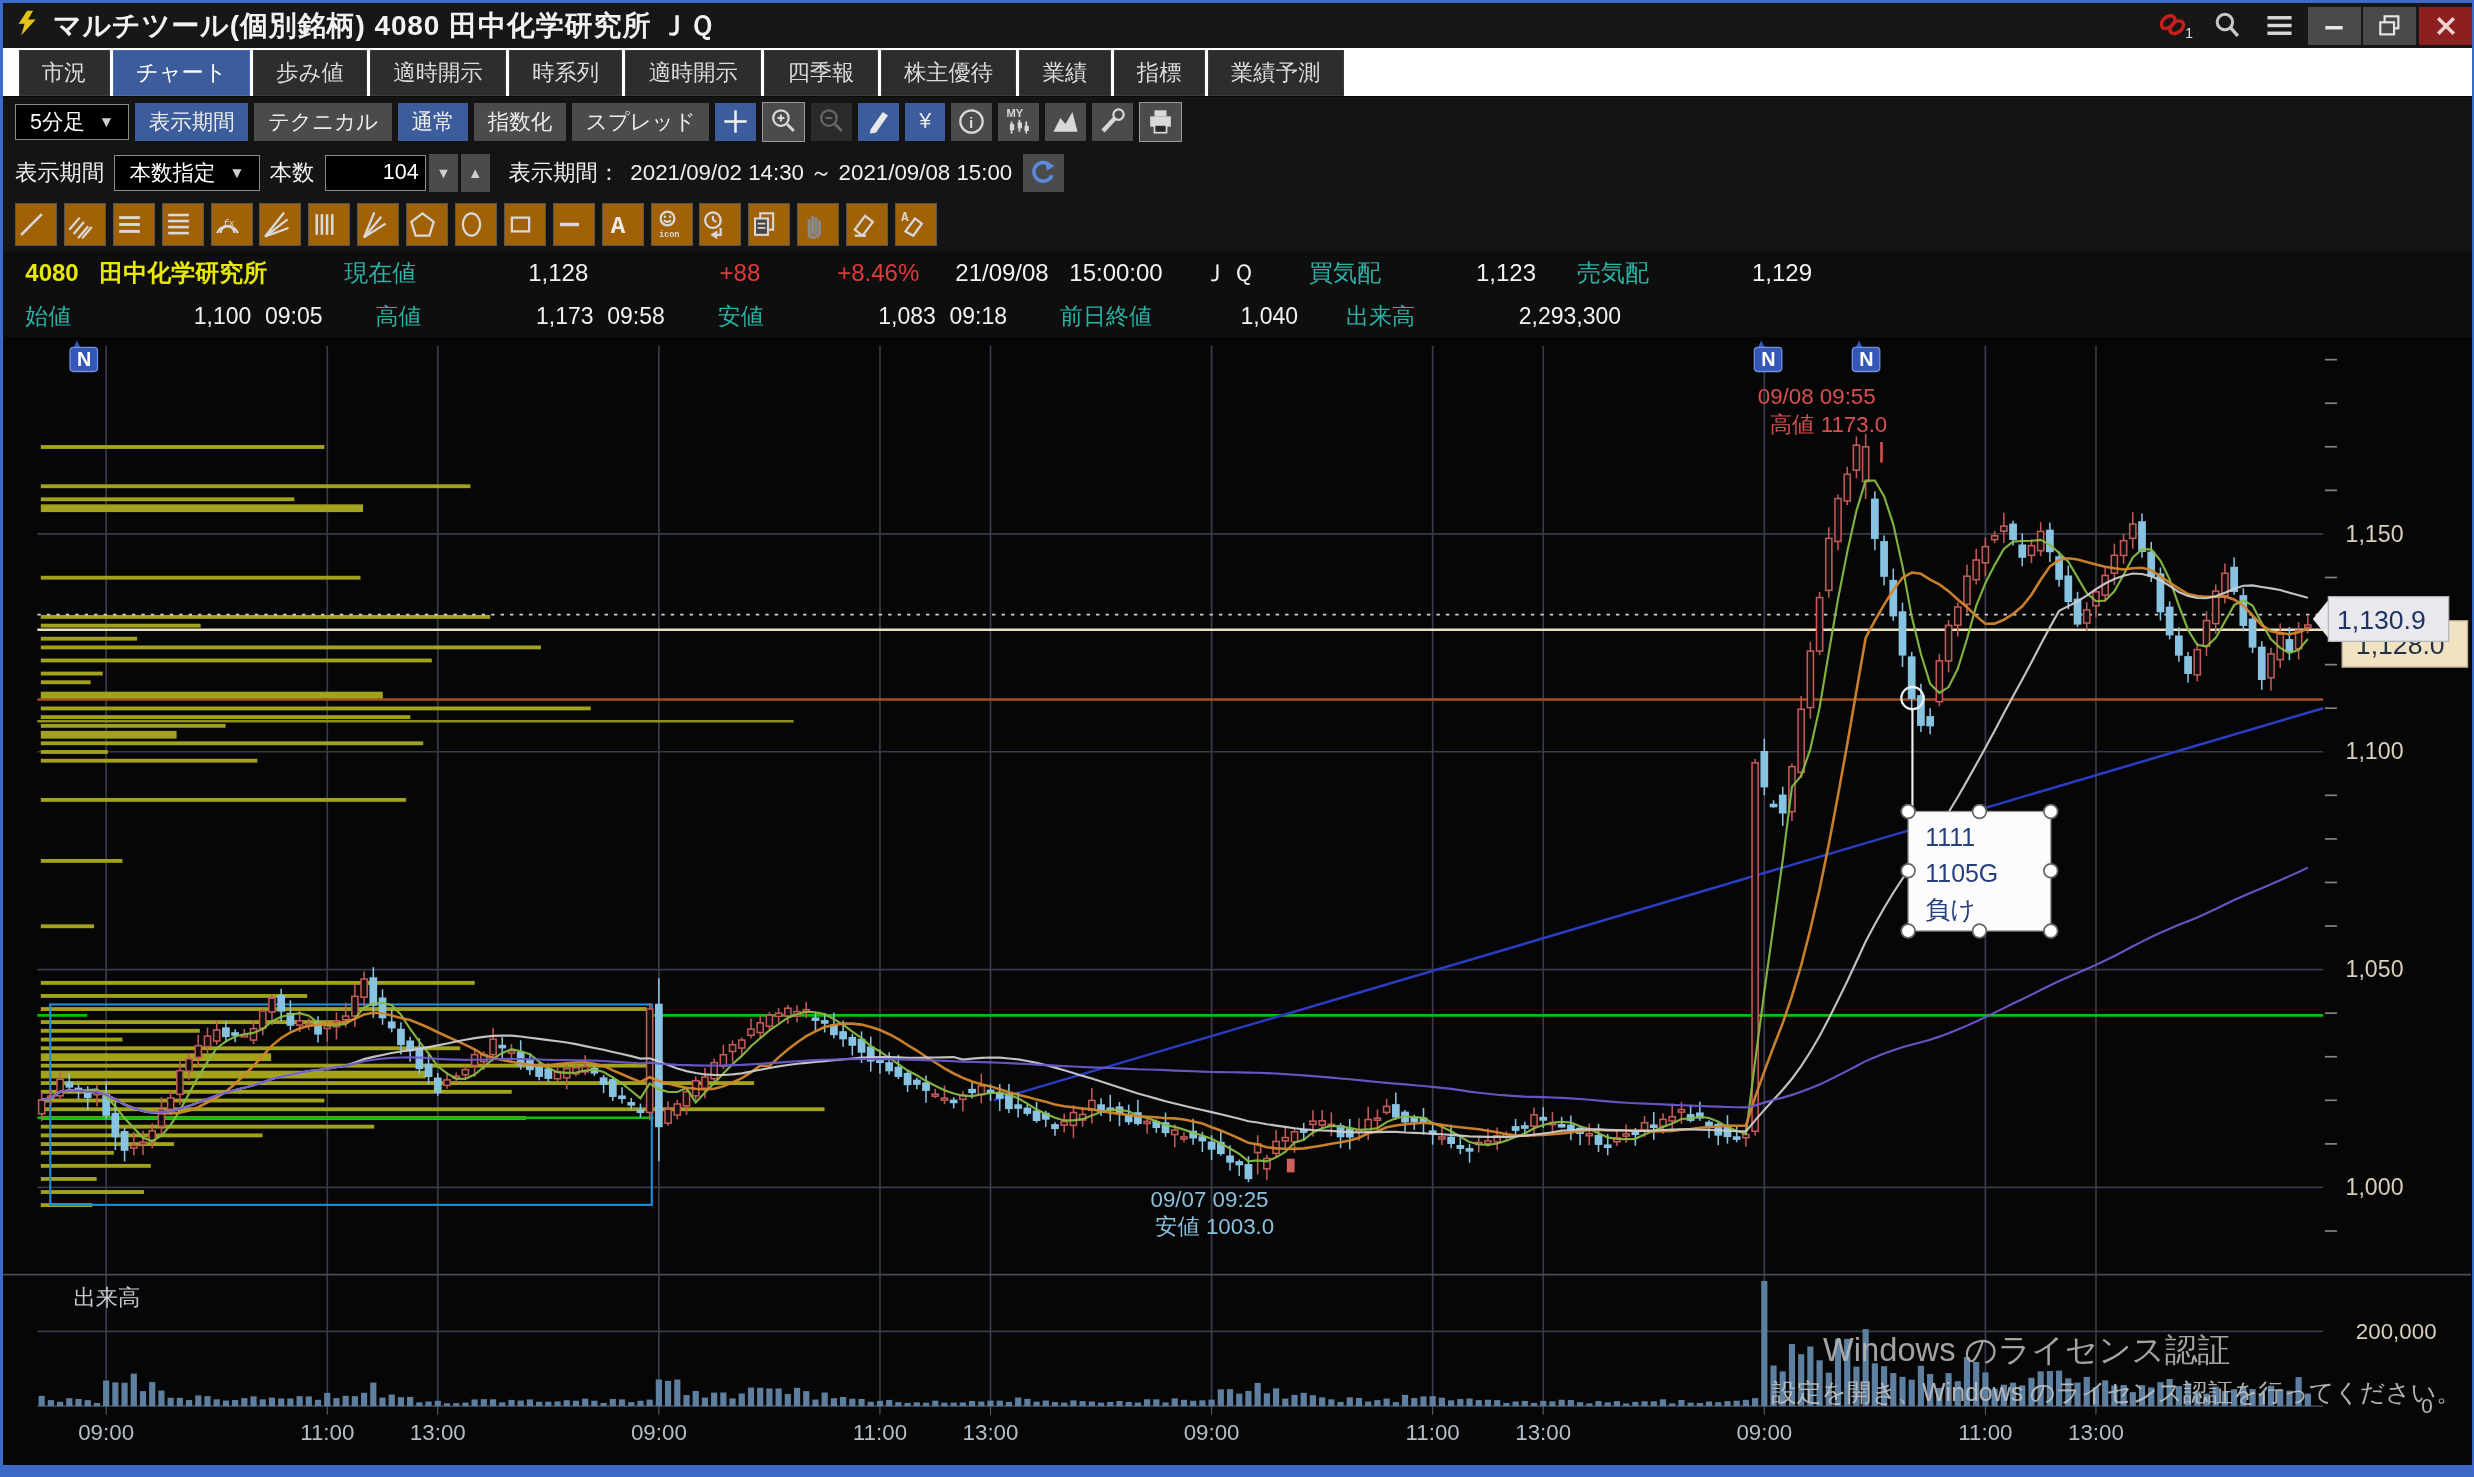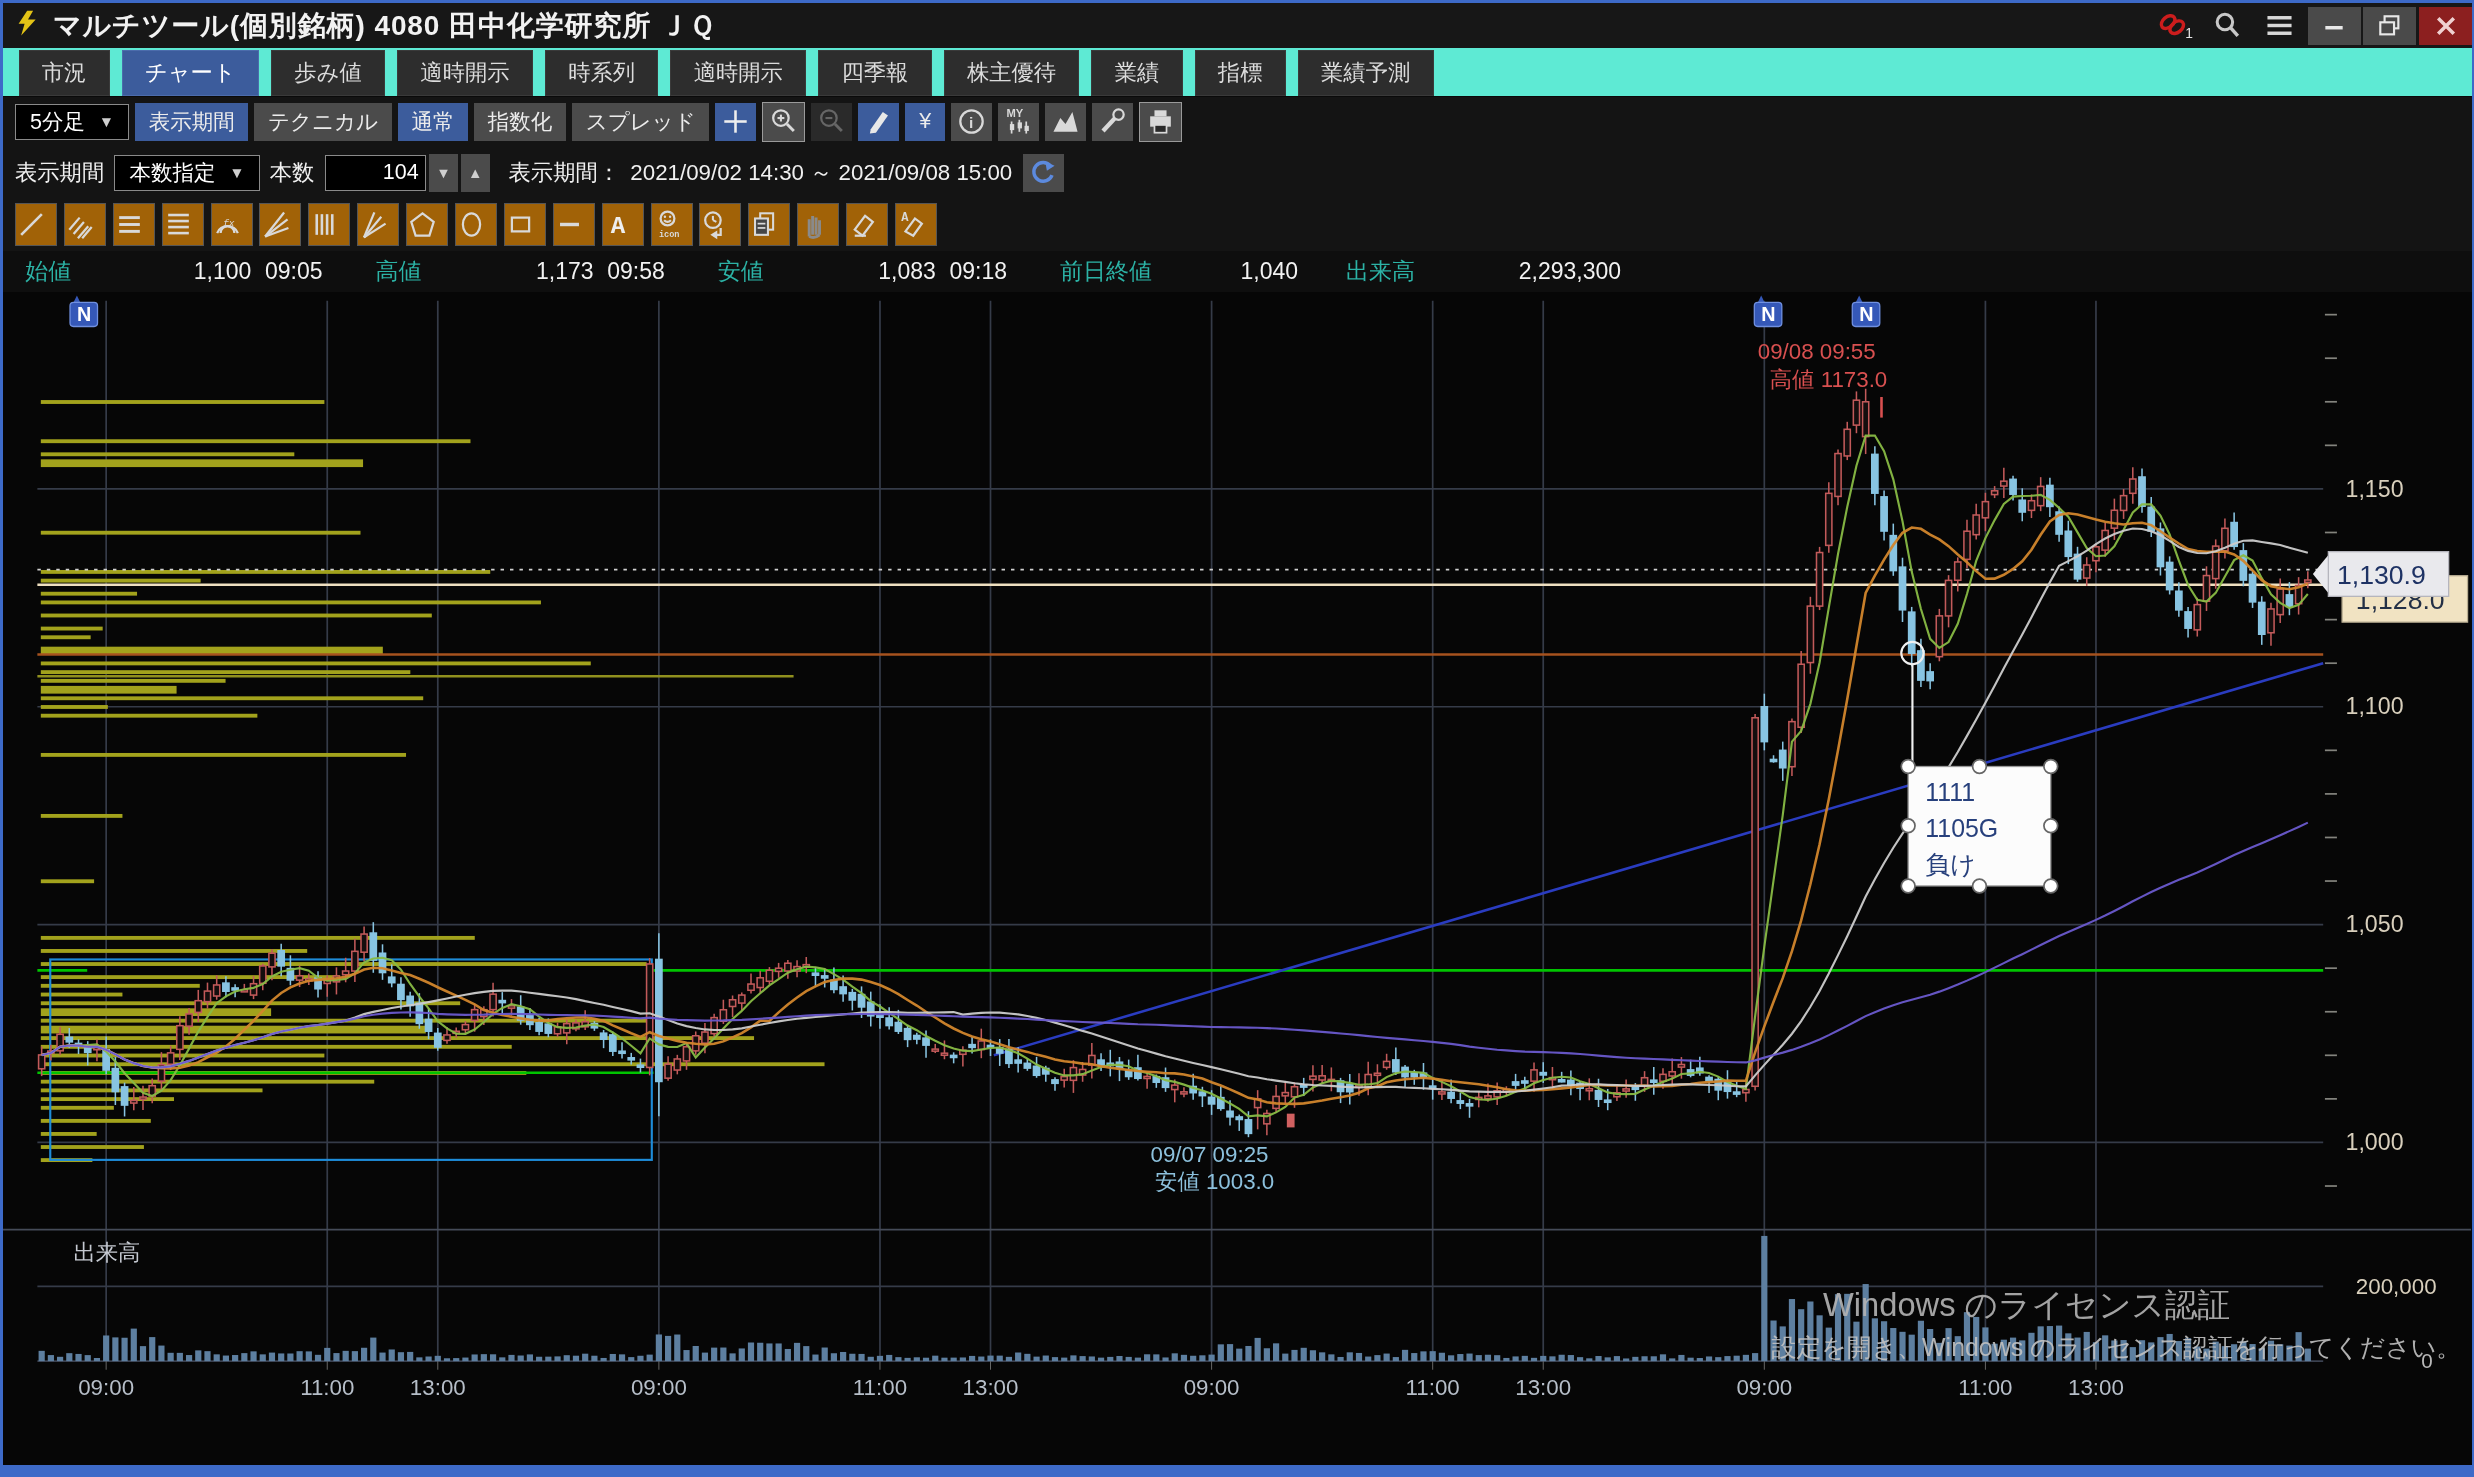--- a/index.html
+++ b/index.html
@@ -6,21 +6,21 @@
   .window{width:2475px;height:1478px;background:#0e0e0e;border:3.4px solid #3d6ac8;border-bottom:13.7px solid #3d6ac8;
     box-sizing:border-box;display:flex;flex-direction:column;font-family:"Liberation Sans",sans-serif;overflow:hidden;}
   
   .titlebar{height:45px;background:#171717;display:flex;align-items:center;padding-left:12px;flex:none;}
   .titlebar .title{color:#f2f2f2;font-size:28px;font-weight:bold;margin-left:12px;letter-spacing:0.9px;}
   .tb-right{margin-left:auto;display:flex;align-items:center;height:100%;}
   .tb-ico{width:52px;height:38px;display:flex;align-items:center;justify-content:center;}
   .winbtn{width:53px;height:38px;display:flex;align-items:center;justify-content:center;background:#4a4a4a;margin-left:2.6px;}
   .winbtn.close{background:#8c1f1f;}
   
-  .tabbar{height:46px;background:#5eead4;display:flex;align-items:stretch;padding:1.7px 0 0 15.5px;gap:12px;flex:none;border-bottom:1.7px solid #0a0a0a;}
+  .tabbar{height:46px;background:#ffffff;display:flex;align-items:stretch;padding:1.7px 0 0 15.5px;gap:3px;flex:none;border-bottom:1.7px solid #0a0a0a;}
   .tab{padding:0 22.3px;display:flex;align-items:center;justify-content:center;background:#2d2d2d;color:#dcdcdc;font-size:22.3px;border:0.9px solid #3a3a3a;cursor:default;}
   .tab.active{background:#3c5c9c;border-color:#4c6cac;color:#fff;}
   
   .toolbar1{height:50px;background:#141414;display:flex;align-items:center;gap:6px;padding-left:12px;flex:none;}
   .btn{height:38px;padding:0 13.7px;font-size:21.5px;color:#ececec;background:#4b4b4b;display:flex;align-items:center;justify-content:center;white-space:nowrap;}
   .btn.blue{background:#3c5c9c;}
   .btn.icon{width:41px;padding:0;}
   .btn.disabled{background:#2a2a2a;}
   .btn.bordered{border:1.7px solid #9a9a9a;}
   .sel{height:34px;background:#000;border:1.7px solid #8a8a8a;color:#fff;font-size:21.5px;display:flex;align-items:center;padding:0 14px;gap:13.7px;}
@@ -328,20 +328,35 @@
         </svg>
       </div>
       <div class="dtool">
         <svg width="31" height="31" viewBox="0 0 36 36">
           <text x="6" y="14" font-size="14" fill="#d9d9d9" font-weight="bold">A</text>
           <polygon points="11,26 22,11 30,17 20,31" fill="none" stroke="#d9d9d9" stroke-width="2.6"></polygon>
         </svg>
       </div>
     </div>
 
+  <div class="inforow r1">
+    <span class="yellow" style="margin-left:22.3px;font-weight:bold">4080</span>
+    <span class="yellow" style="margin-left:20.6px;font-weight:bold">田中化学研究所</span>
+    <span class="lbl" style="margin-left:77px">現在値</span>
+    <span class="val rt" style="width:172px">1,128</span>
+    <span class="red rt" style="width:172px">+88</span>
+    <span class="red rt" style="width:159px">+8.46%</span>
+    <span class="val" style="margin-left:36px">21/09/08</span>
+    <span class="val" style="margin-left:20.6px">15:00:00</span>
+    <span class="val" style="margin-left:40px;letter-spacing:5.2px">ＪＱ</span>
+    <span class="lbl" style="margin-left:50px">買気配</span>
+    <span class="val rt" style="width:155px">1,123</span>
+    <span class="lbl" style="margin-left:41px">売気配</span>
+    <span class="val rt" style="width:163px">1,129</span>
+  </div>
 
   <div class="inforow r2">
     <span class="lbl" style="margin-left:22.3px">始値</span>
     <span class="val rt" style="width:180px">1,100</span>
     <span class="val" style="margin-left:13.7px">09:05</span>
     <span class="lbl" style="margin-left:53px">高値</span>
     <span class="val rt" style="width:172px">1,173</span>
     <span class="val" style="margin-left:13.7px">09:58</span>
     <span class="lbl" style="margin-left:53px">安値</span>
     <span class="val rt" style="width:172px">1,083</span>

